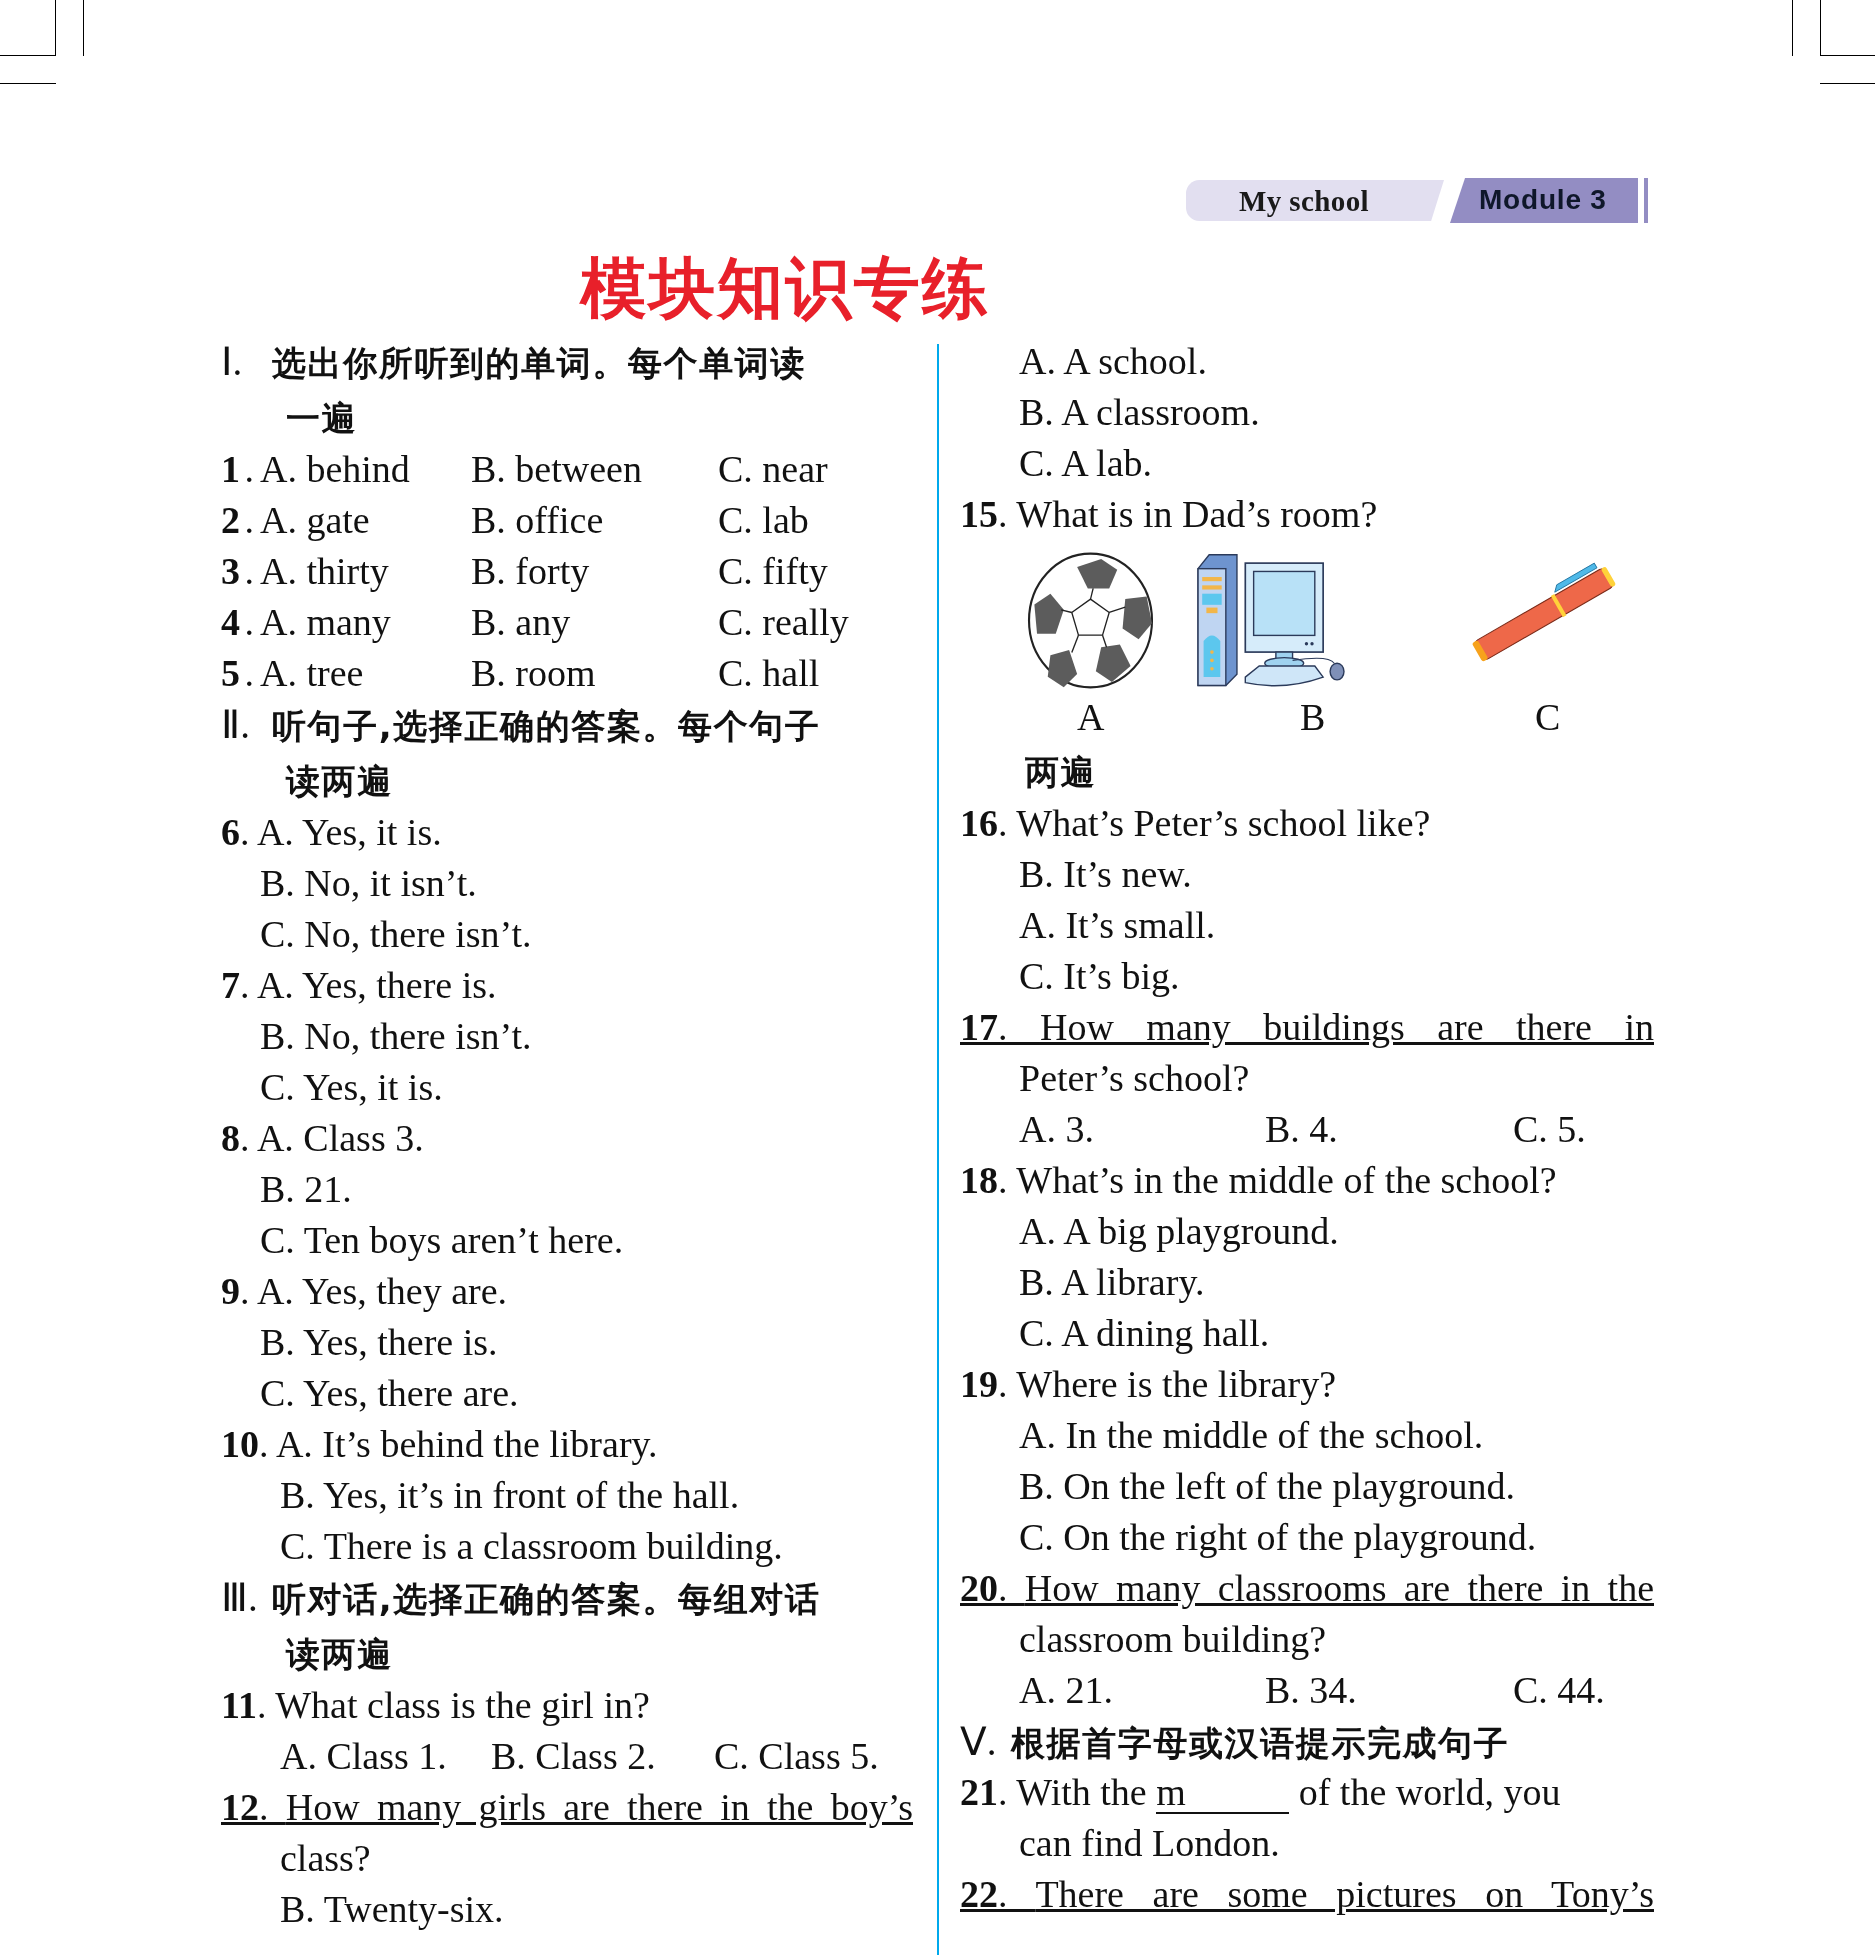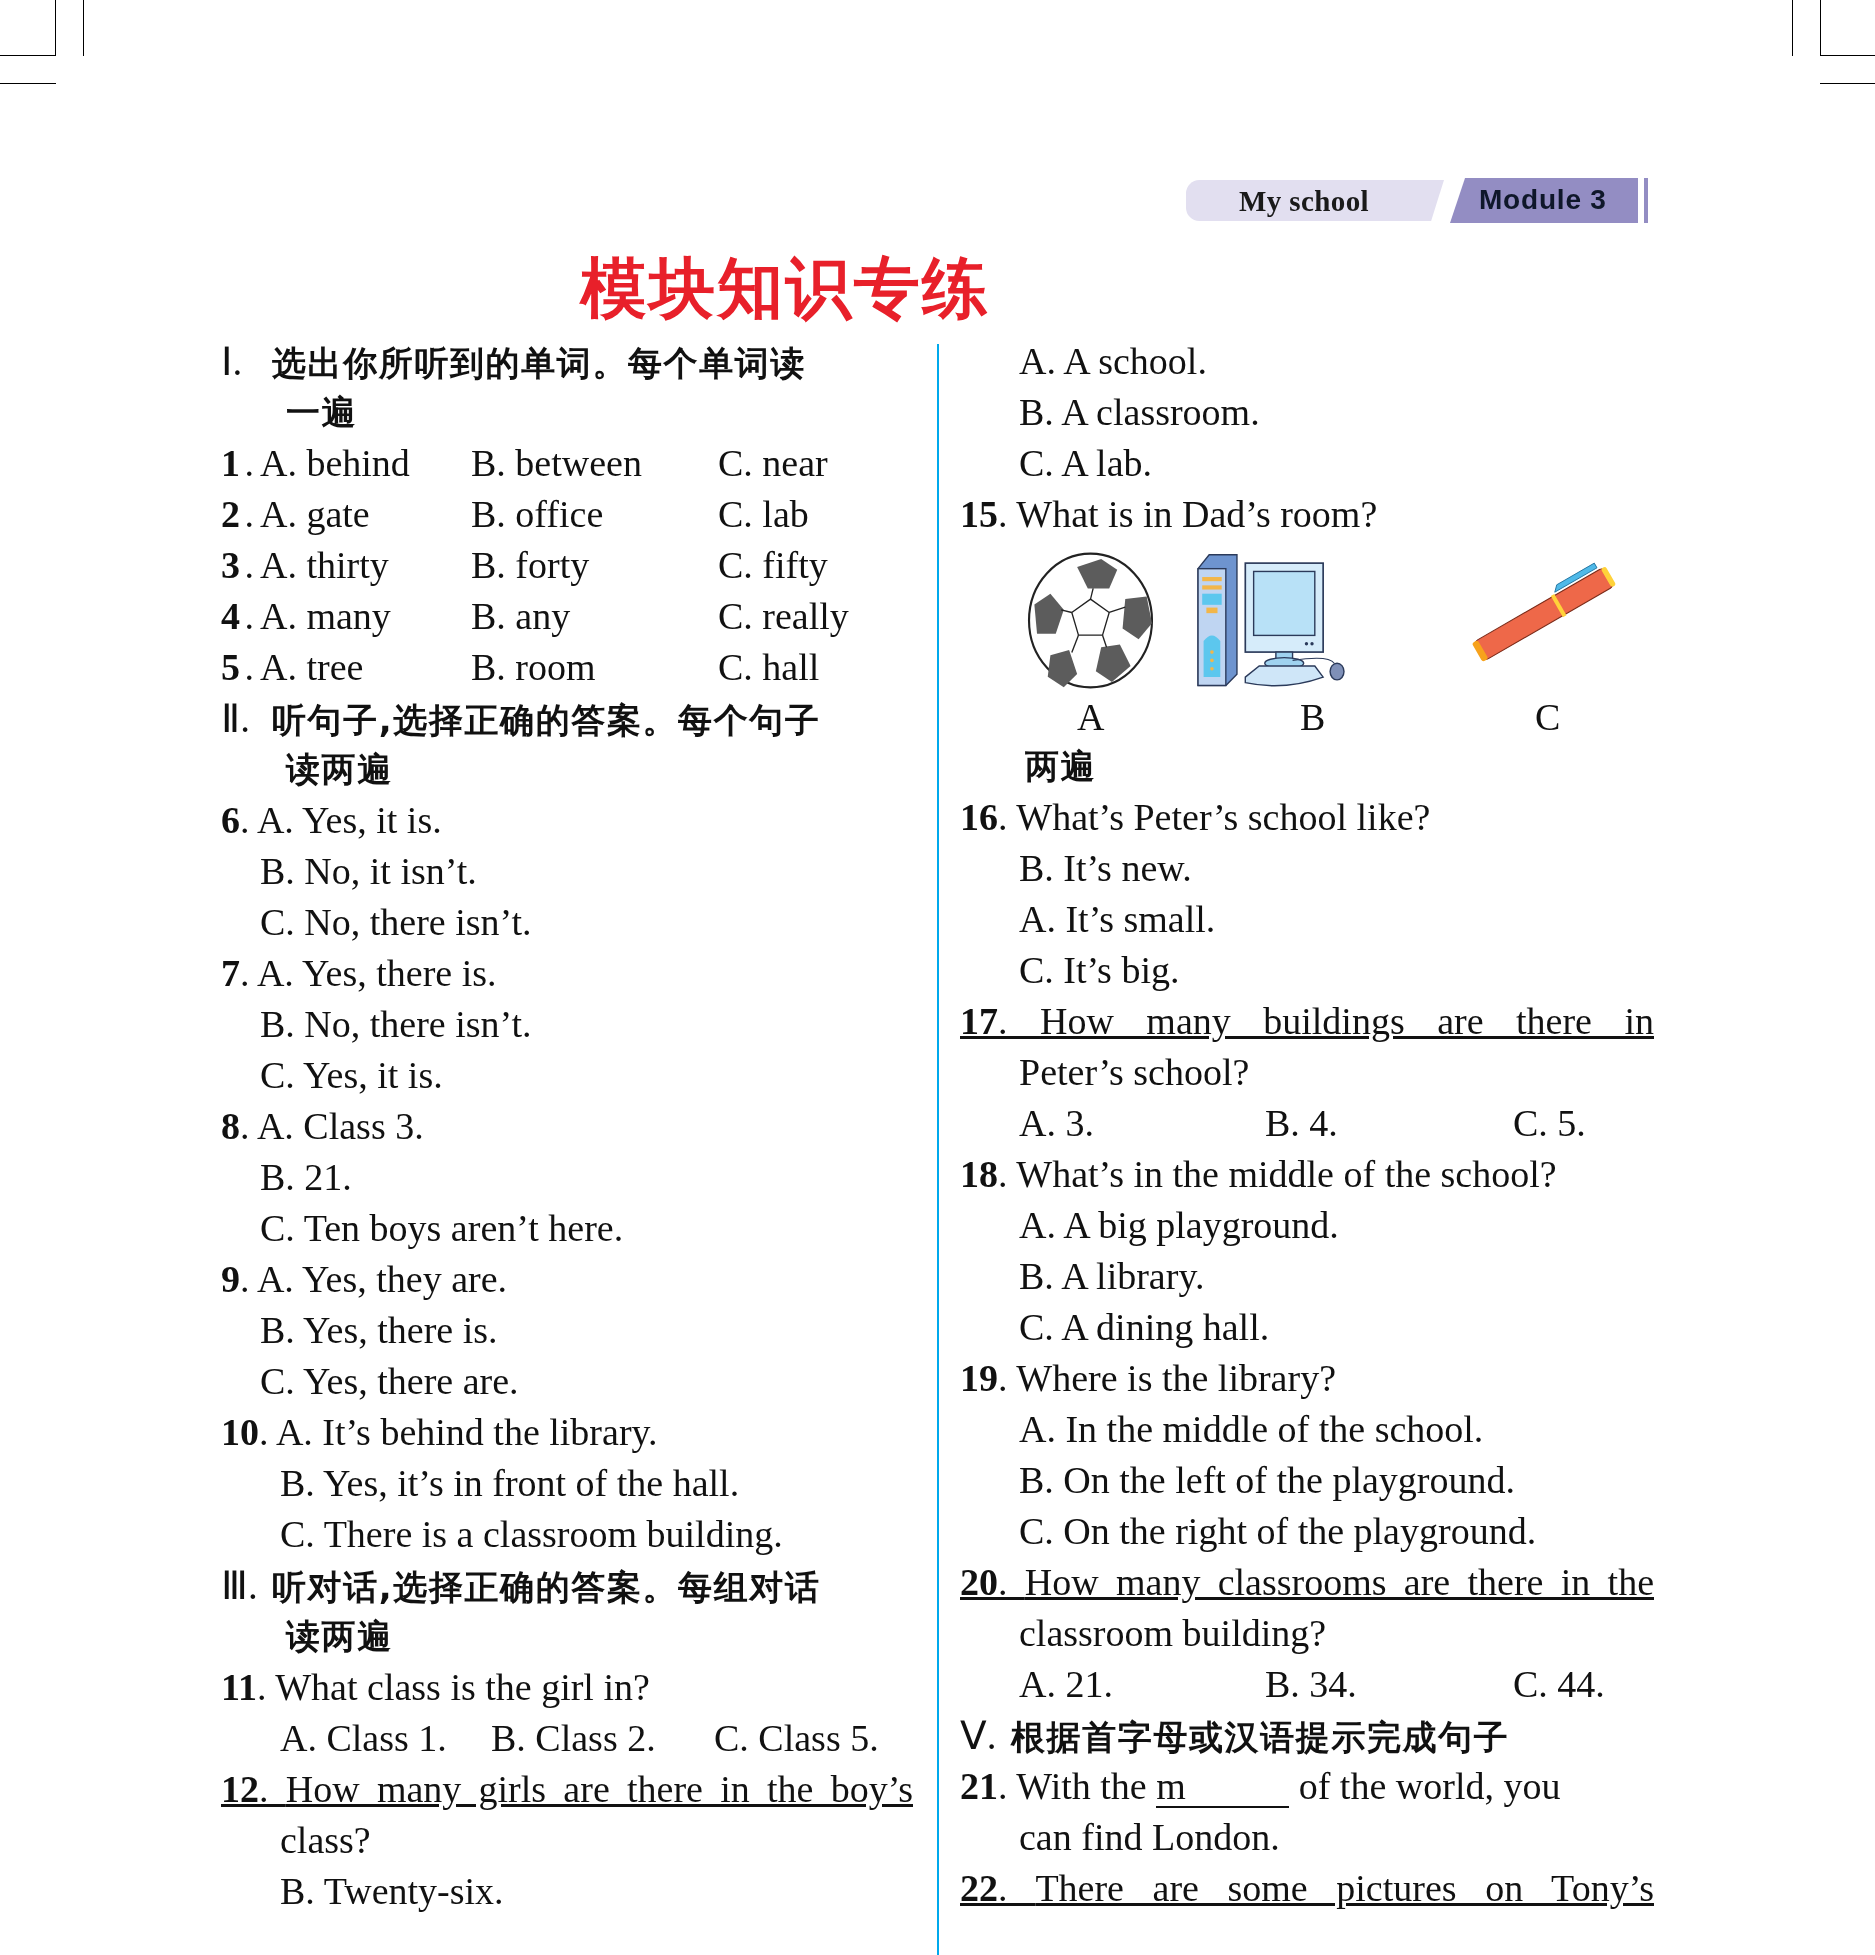--- a/index.html
+++ b/index.html
@@ -19,21 +19,21 @@
   .title { position: absolute; left: 0; width: 1571px; top: 244px; text-align: center;
            font-family: "DejaVu Sans", sans-serif; font-weight: bold; font-size: 66px;
            color: #e8202a; letter-spacing: 2.3px; }
   .divider { position: absolute; left: 937px; top: 344px; width: 2px; height: 2002px; background: #00a9ec; }
   .col { position: absolute; top: 336px; }
   .col.left { left: 221px; width: 692px; }
   .col.right { left: 960px; width: 694px; }
   .line { height: 51px; line-height: 51px; font-size: 38px; white-space: nowrap; position: relative; }
   .sec { font-family: "DejaVu Sans", sans-serif; font-weight: bold; font-size: 34px; letter-spacing: 1.6px; }
   .sec .rn { font-family: "Liberation Serif", serif; font-weight: normal; font-size: 39px; display: inline-block; width: 51px; letter-spacing: 0; }
-  .sec-cont { padding-left: 65px; }
+  .sec-cont { padding-left: 65px; margin-top: 6px; }
   .num { font-weight: bold; }
   .ind1 { padding-left: 39px; }
   .ind2 { padding-left: 59px; }
   .opt3 { display: flex; }
   .opt3 span { display: inline-block; }
   .justify { text-align: justify; text-align-last: justify; text-decoration: underline; }
   .blank { display: inline-block; border-bottom: 2px solid #111; line-height: 0.95; height: 38px; vertical-align: baseline; }
   .pics { position: relative; height: 156px; }
 </style>
 </head>

